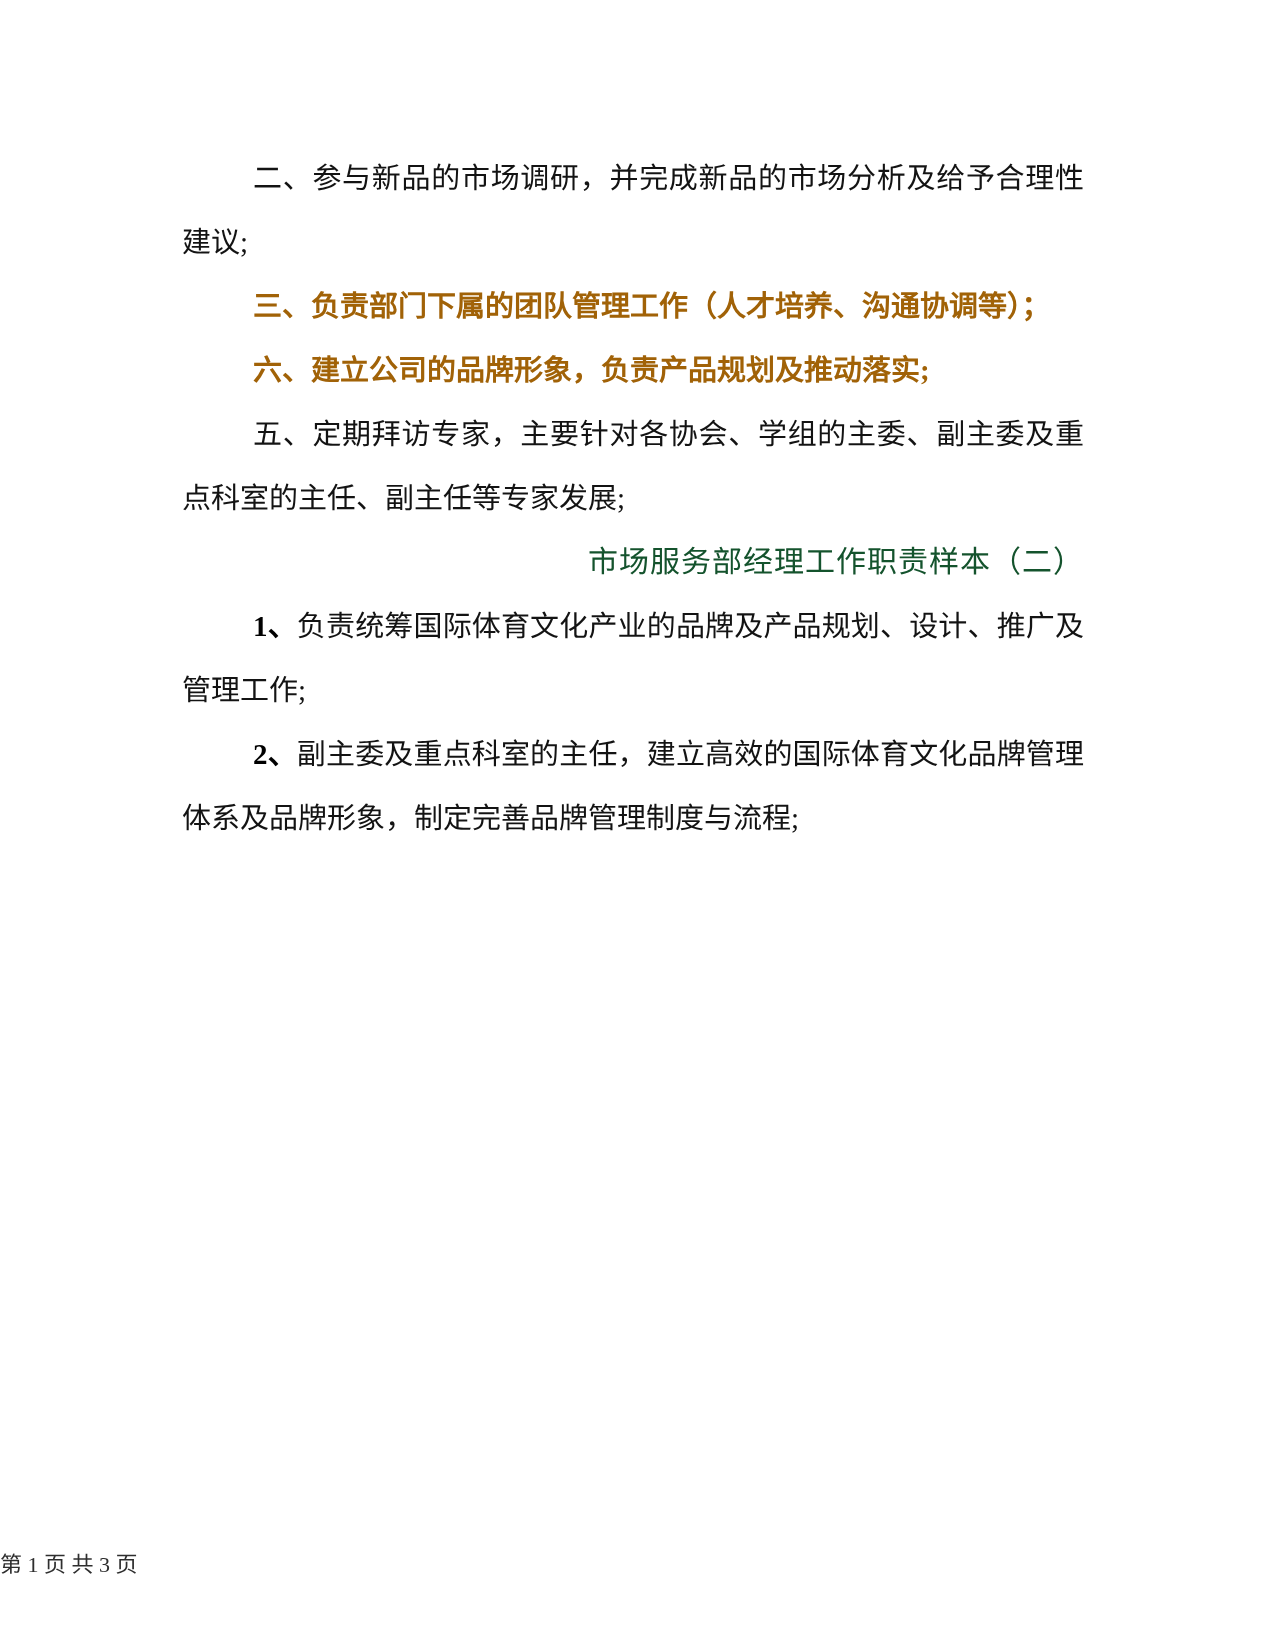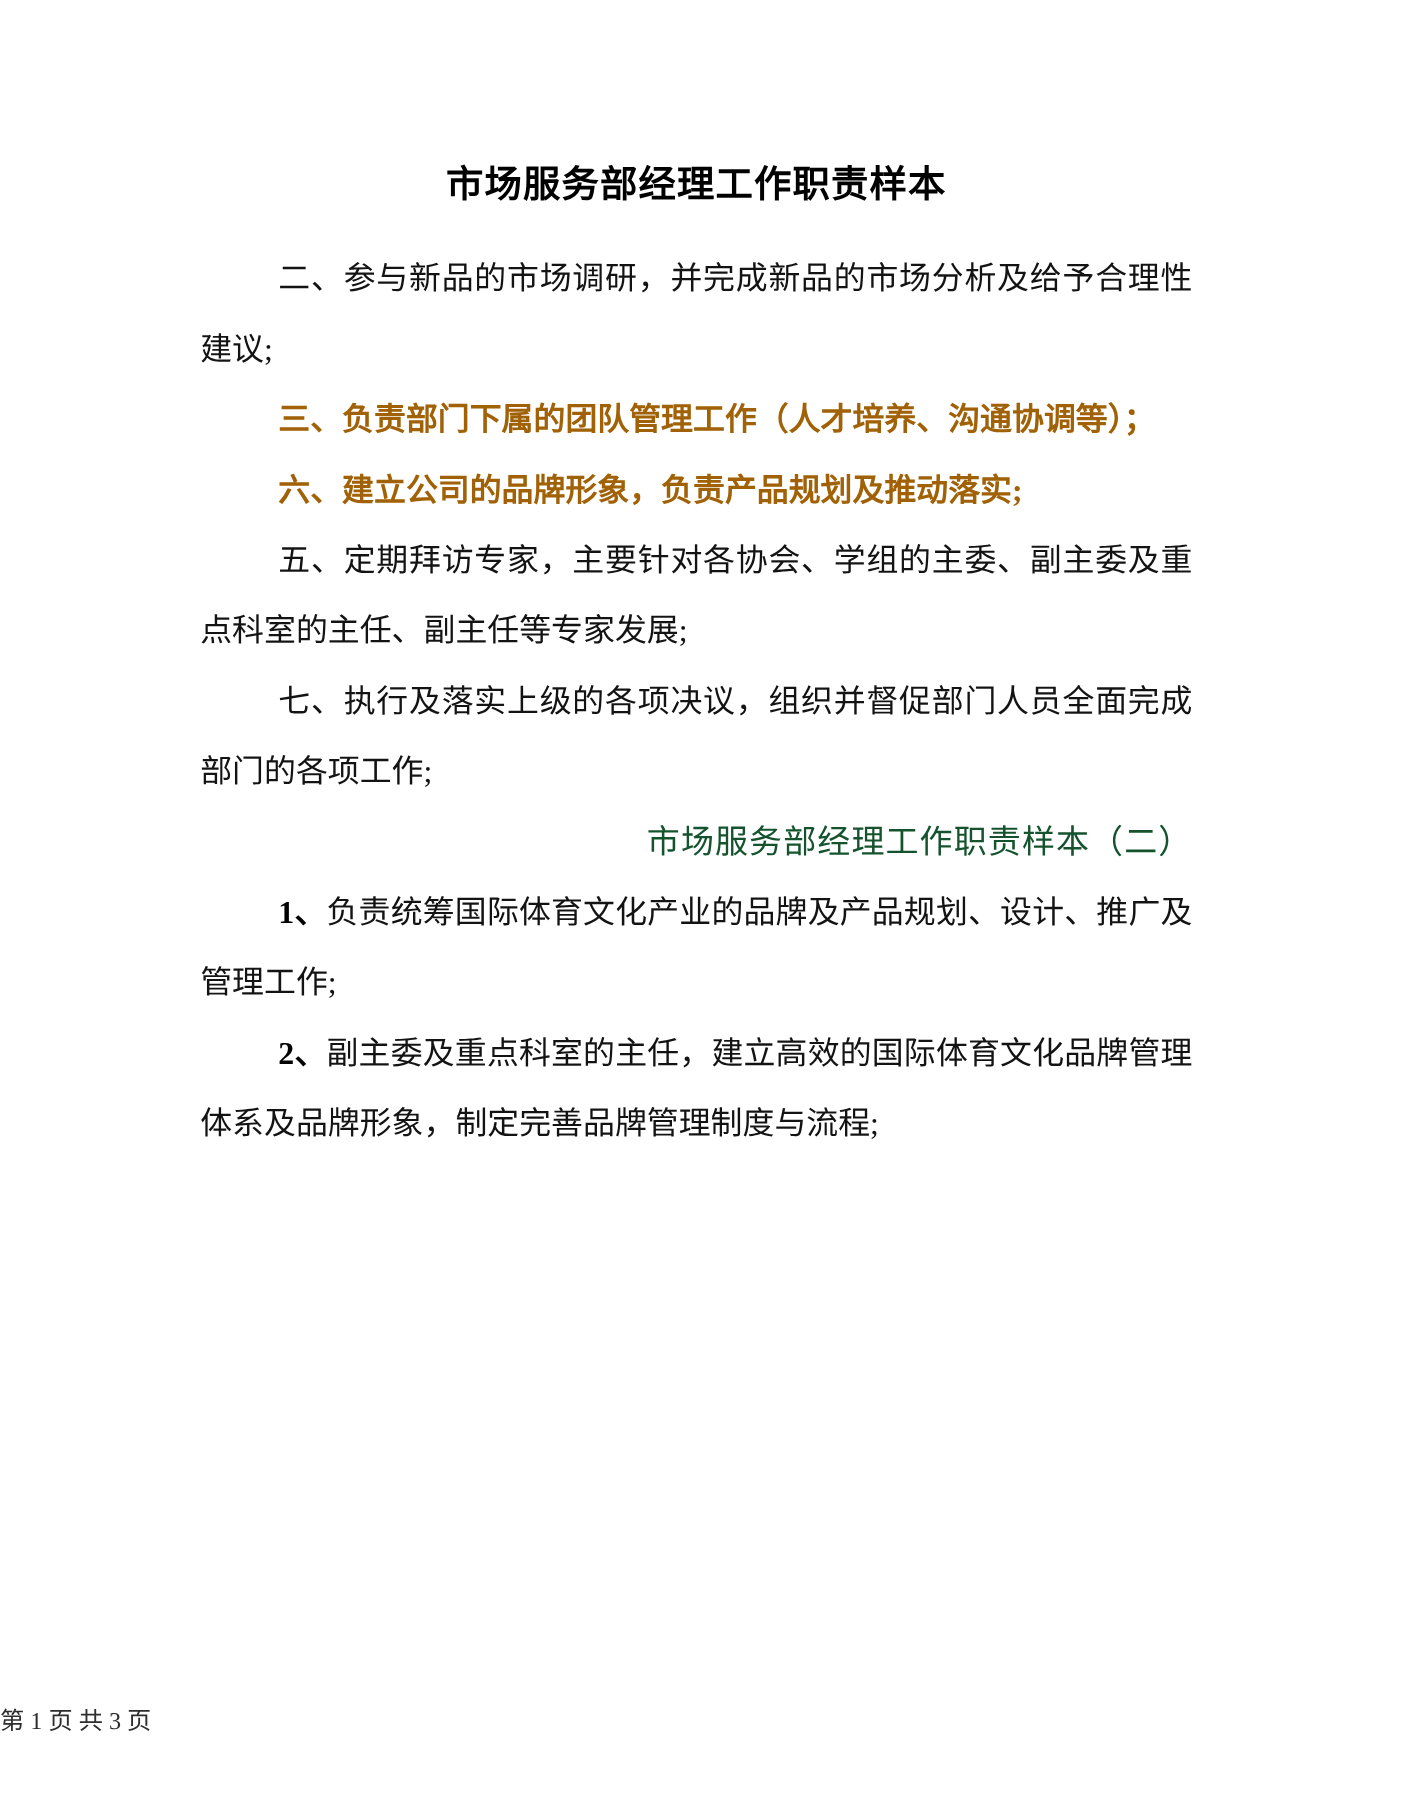--- a/index.html
+++ b/index.html
@@ -66,27 +66,25 @@
     line-height: 30px;
     color: #2e2e2e;
   }
 </style>
 </head>
 <body>
 
 <div class="page">
   <div class="content">
 
-    <h1 class="title">市场服务部经理工作职责样本</h1>
 
     <p class="para">二、参与新品的市场调研，并完成新品的市场分析及给予合理性建议;</p>
     <p class="para bold">三、负责部门下属的团队管理工作（人才培养、沟通协调等）；</p>
     <p class="para bold">六、建立公司的品牌形象，负责产品规划及推动落实;</p>
     <p class="para">五、定期拜访专家，主要针对各协会、学组的主委、副主委及重点科室的主任、副主任等专家发展;</p>
-    <p class="para">七、执行及落实上级的各项决议，组织并督促部门人员全面完成部门的各项工作;</p>
 
     <h2 class="heading2">市场服务部经理工作职责样本（二）</h2>
 
     <p class="para"><span class="marker">1、</span><span>负责统筹国际体育文化产业的品牌及产品规划、设计、推广及管理工作;</span></p>
 
     <p class="para"><span class="marker">2、</span><span>副主委及重点科室的主任，建立高效的国际体育文化品牌管理体系及品牌形象，制定完善品牌管理制度与流程;</span></p>
 
   </div>
 
   <div class="footer">第 1 页 共 3 页</div>

